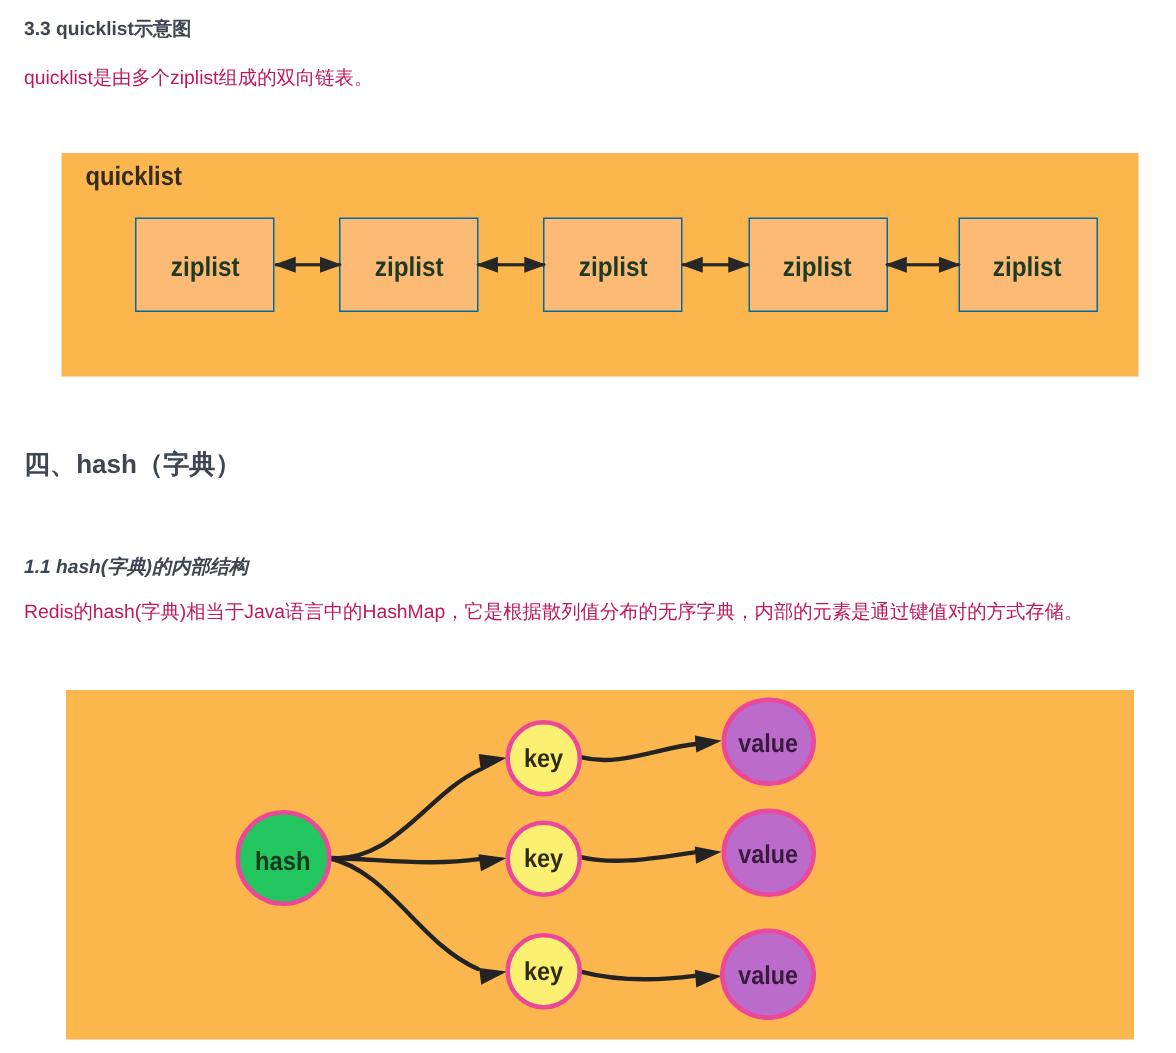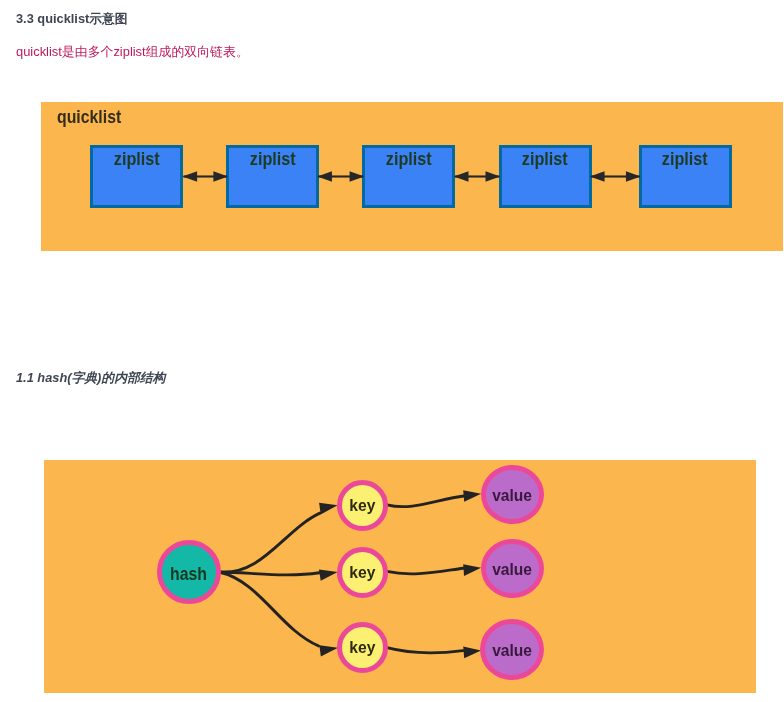--- a/index.html
+++ b/index.html
@@ -6,39 +6,39 @@
   body{width:784px;height:702px;background:#ffffff;
        font-family:"Liberation Sans",sans-serif;
        overflow:hidden;}
   .page{position:relative;width:784px;height:702px;}
   .abs{position:absolute;}
   .h3{font-weight:bold;font-size:12.8px;color:#3f4652;}
   .h2{font-weight:bold;font-size:14.6px;color:#3f4652;}
   .h1{font-weight:bold;font-size:17.4px;color:#3f4652;}
   .body-text{font-size:12.9px;color:#be185d;}
   .diagram{position:absolute;background:#fcb64e;}
-  .ziplist-box{position:absolute;background:#3b82f6;border:3px solid #0369a1;
-     box-sizing:border-box;display:flex;justify-content:center;}
+  .ziplist-box{position:absolute;background:#fdba74;border:1px solid #0369a1;
+     box-sizing:border-box;display:flex;align-items:center;justify-content:center;}
   .ziplist-label{font-size:18.2px;font-weight:bold;color:#1e3a22;line-height:1;position:relative;top:1.5px;display:inline-block;transform:scaleX(0.89);}
   .ql-title{position:absolute;font-size:17.8px;font-weight:bold;color:#342c1e;transform:scaleX(0.89);transform-origin:left center;}
   .node{position:absolute;border-radius:50%;display:flex;align-items:center;
-     justify-content:center;box-sizing:border-box;border:5px solid #ec4899;}
+     justify-content:center;box-sizing:border-box;border:3px solid #ec4899;}
   .node span{font-weight:bold;}
   svg.arrows{position:absolute;left:0;top:0;overflow:visible;}
 </style>
 </head>
 <body>
 
 <div class="page">
 
   <div class="abs h3" style="left:16px;top:11px;">3.3 quicklist示意图</div>
 
   <div class="abs body-text" style="left:16px;top:44px;">quicklist是由多个ziplist组成的双向链表。</div>
 
-  <div class="diagram" style="left:41px;top:102px;width:718px;height:149px;padding-left:24px;">
+  <div class="diagram" style="left:41px;top:102px;width:718px;height:149px;">
     <div class="ql-title" style="left:16px;top:5px;">quicklist</div>
 
     <div class="ziplist-box" style="left:49px;top:43px;width:93px;height:62.5px;">
       <span class="ziplist-label">ziplist</span>
       </div>
     <div class="ziplist-box" style="left:185px;top:43px;width:93px;height:62.5px;">
       <span class="ziplist-label">ziplist</span>
       </div>
     <div class="ziplist-box" style="left:321px;top:43px;width:93px;height:62.5px;">
       <span class="ziplist-label">ziplist</span>
@@ -69,21 +69,23 @@
         </g>
         <g transform="translate(574.25,74.5)">
           <rect x="-24.4" y="-1.05" width="48.8" height="2.1"></rect>
           <path d="M -25.4 0 L -10.7 -5.3 L -10.7 5.3 Z"></path>
           <path d="M 25.4 0 L 10.7 -5.3 L 10.7 5.3 Z"></path>
         </g>
       </g>
       </svg>
   </div>
 
+  <div class="abs h1" style="left:16px;top:297px;">四、hash（字典）</div>
   <div class="abs h3" style="left:16px;top:370px;font-style:italic;">1.1 hash(字典)的内部结构</div>
+  <div class="abs body-text" style="left:16px;top:400px;">Redis的hash(字典)相当于Java语言中的HashMap，它是根据散列值分布的无序字典，内部的元素是通过键值对的方式存储。</div>
 
   <div class="diagram" style="left:44px;top:460px;width:712px;height:233px;">
 
     <svg class="arrows" width="712" height="233" viewBox="0 0 712 233">
       <g fill="none" stroke="#232323" stroke-width="2.9" stroke-linecap="round">
         <path d="M 175.0 112.0 C 218.3 116.0 240.5 69.5 275.9 53.1"></path>
         <path d="M 175.0 112.0 C 208.3 112.5 241.9 117.6 275.3 112.8"></path>
         <path d="M 175.0 112.0 C 215.8 120.9 235.9 169.5 274.7 186.0"></path>
         <path d="M 343.0 44.8 C 369.0 51.4 394.4 38.6 420.0 36.0"></path>
         <path d="M 343.0 111.4 C 368.2 117.1 393.9 111.6 419.0 108.2"></path>
@@ -92,21 +94,21 @@
       <g fill="#232323" stroke="none">
         <path d="M 293.7 45.2 L 275.1 42.7 L 276.7 54.4 Z"></path>
         <path d="M 293.7 112.0 L 274.9 109.5 L 276.7 120.8 Z"></path>
         <path d="M 294.0 187.7 L 275.4 185.3 L 276.8 196.5 Z"></path>
         <path d="M 437.1 33.8 L 419.2 30.3 L 420.2 41.7 Z"></path>
         <path d="M 437.1 107.8 L 419.2 104.3 L 420.0 115.9 Z"></path>
         <path d="M 437.1 190.6 L 419.2 186.5 L 420.2 198.3 Z"></path>
       </g>
     </svg>
 
-    <div class="node" style="left:113px;top:80px;width:64px;height:64px;background:#14b8a6;">
+    <div class="node" style="left:113px;top:80px;width:64px;height:64px;background:#22c55e;">
       <span style="font-size:17.6px;color:#16391f;display:inline-block;transform:scaleX(0.9);position:relative;top:2px;">hash</span>
       </div>
 
     <div class="node" style="left:293px;top:20px;width:51px;height:51px;background:#fcf072;">
       <span style="font-size:17.2px;color:#2f2a12;display:inline-block;transform:scaleX(0.91);">key</span>
       </div>
     <div class="node" style="left:293px;top:87px;width:51px;height:51px;background:#fcf072;">
       <span style="font-size:17.2px;color:#2f2a12;display:inline-block;transform:scaleX(0.91);">key</span>
       </div>
     <div class="node" style="left:293px;top:162px;width:51px;height:51px;background:#fcf072;">

